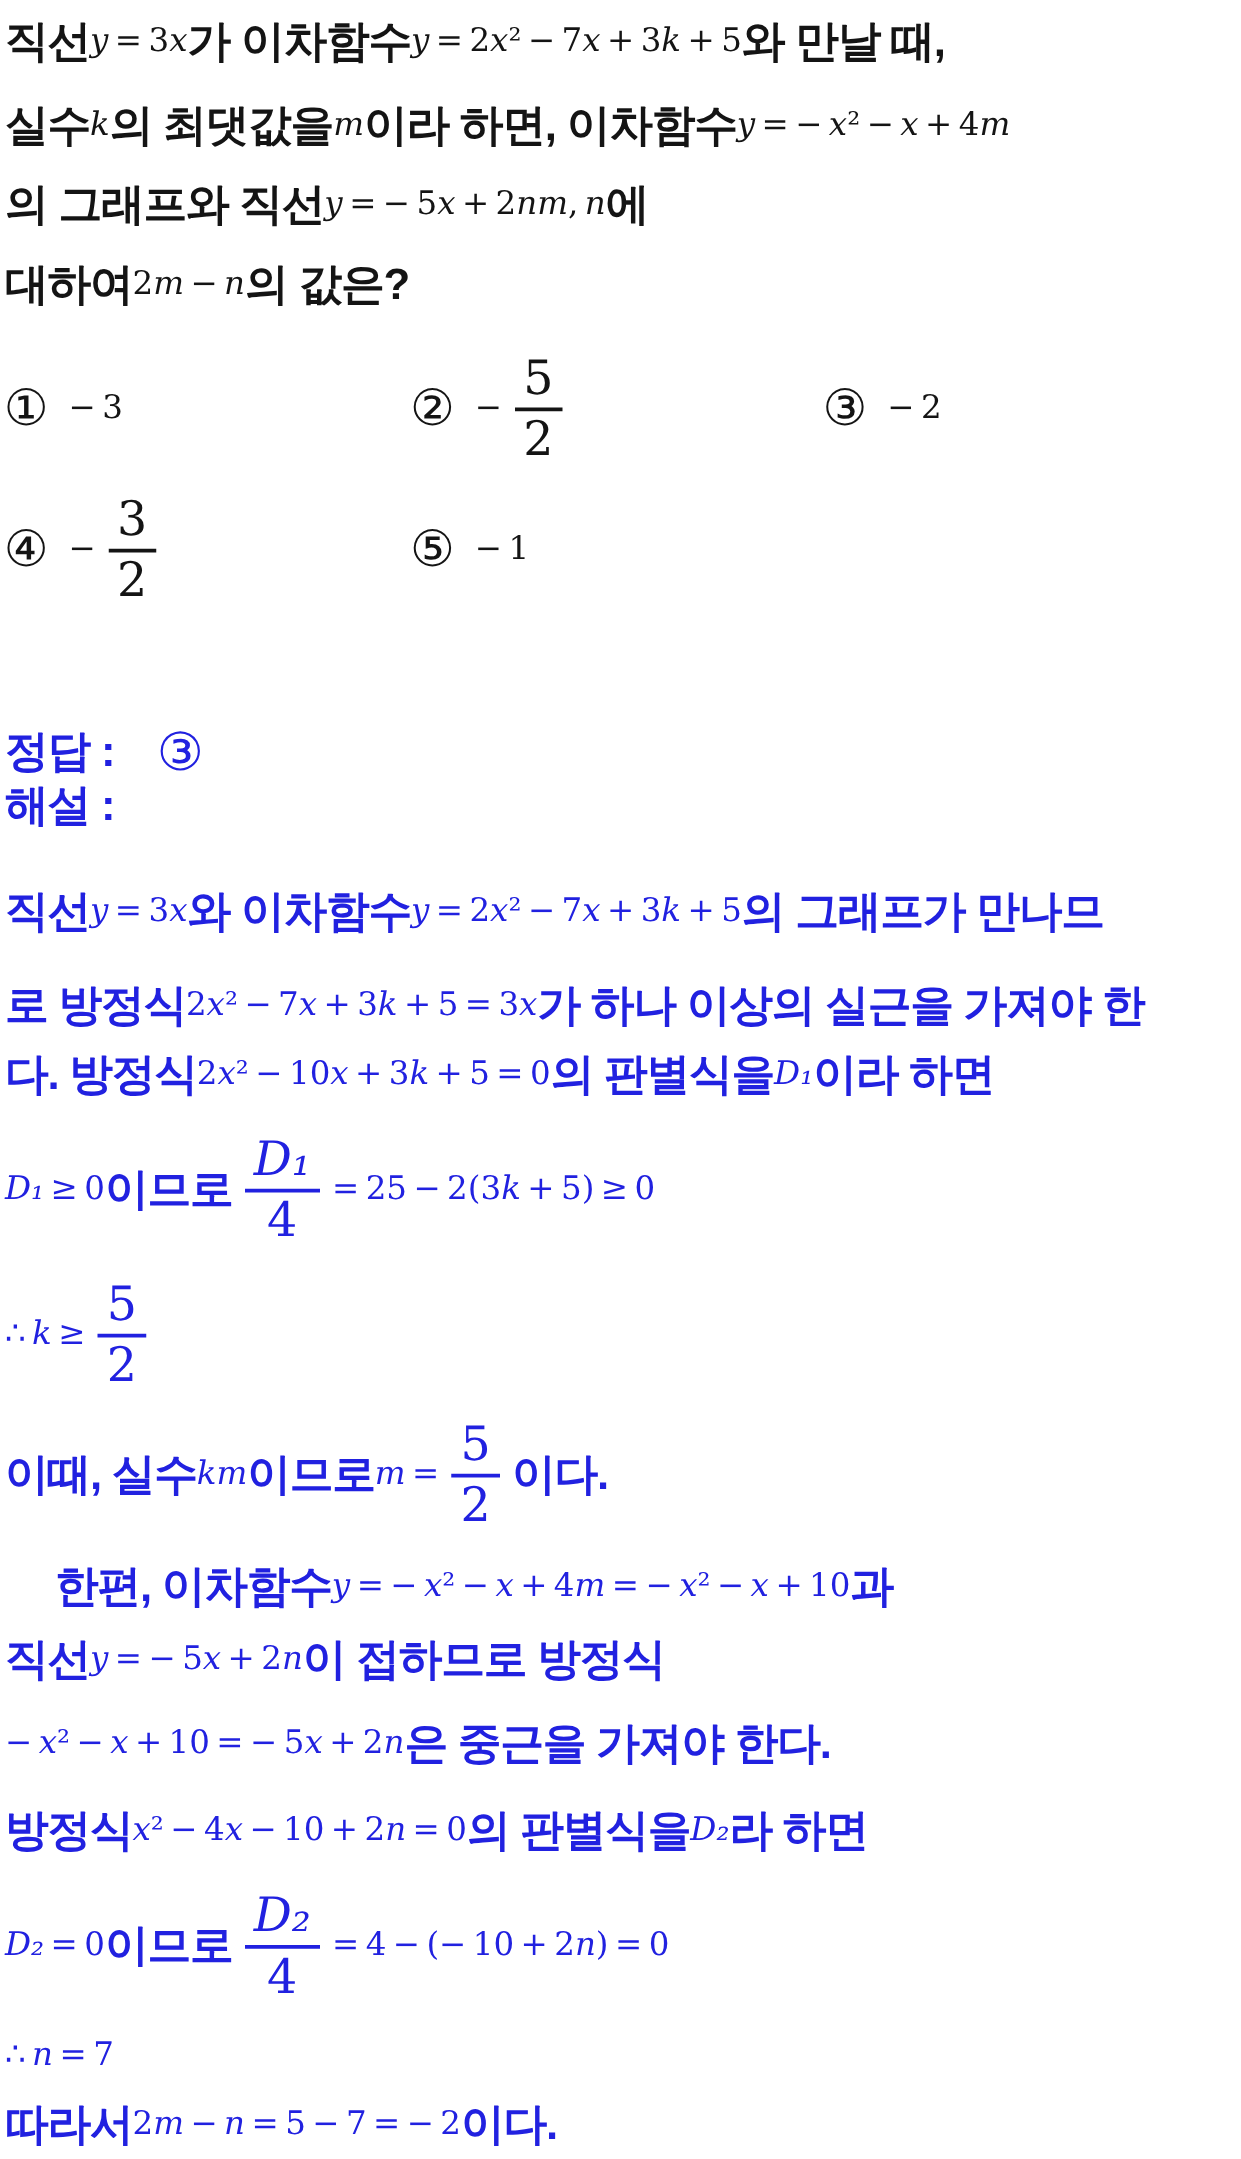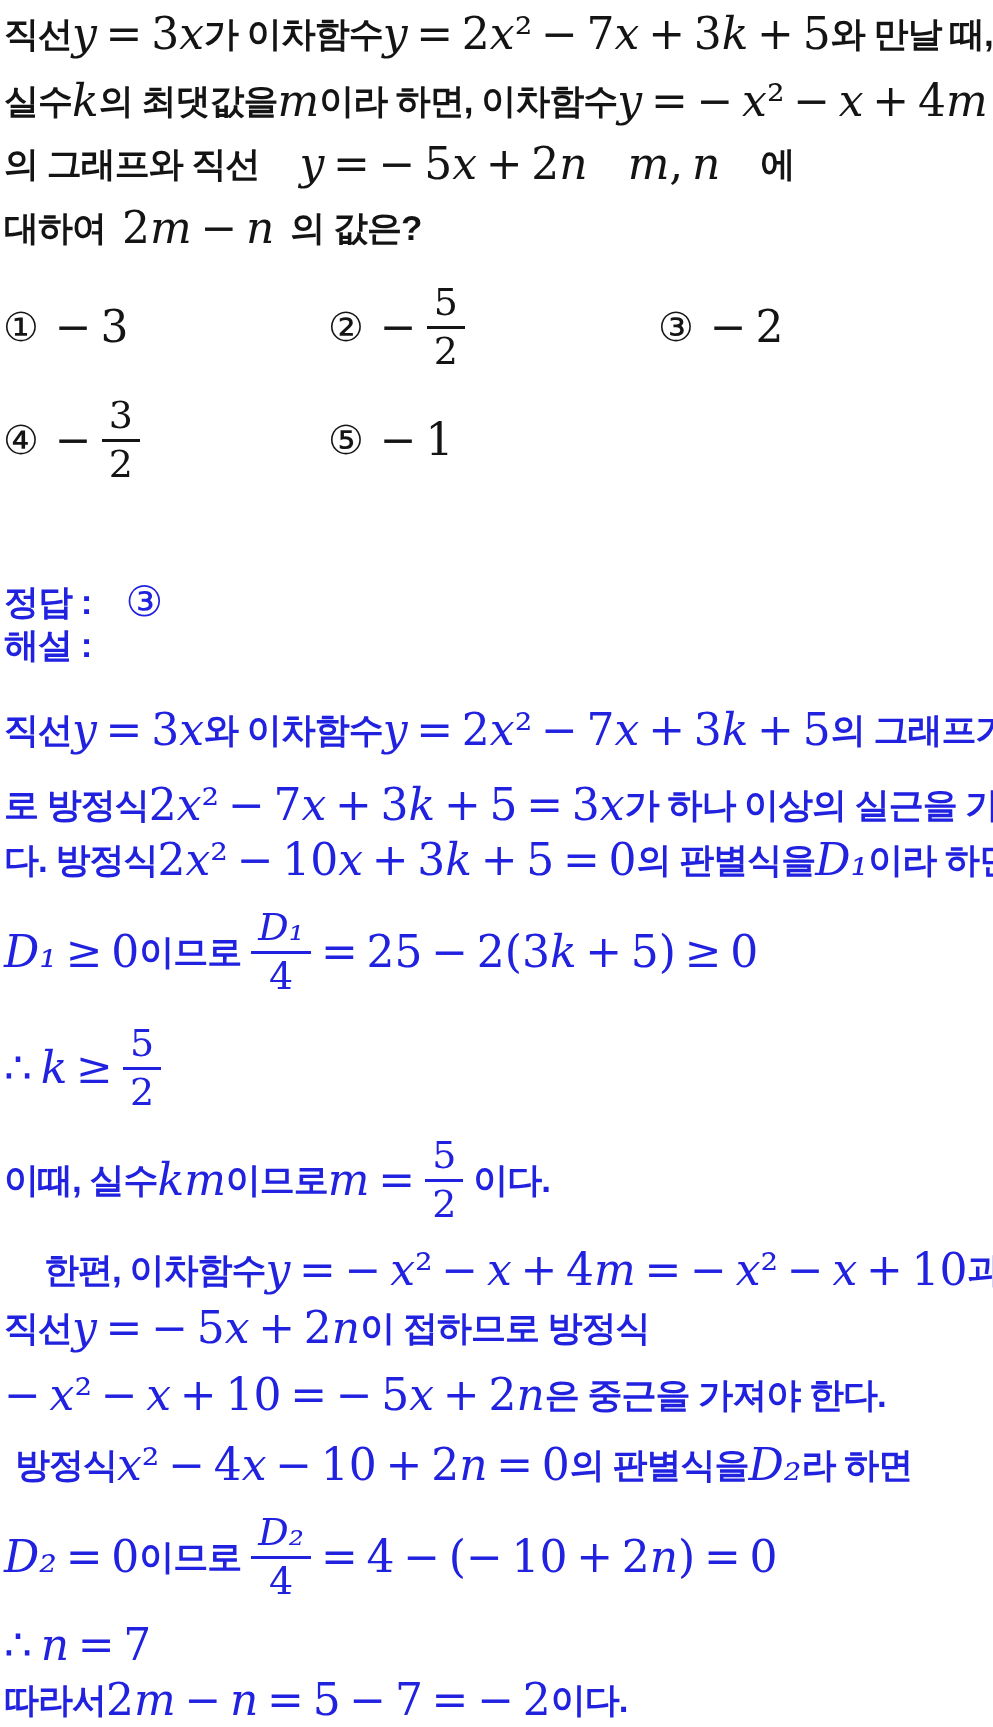--- a/index.html
+++ b/index.html
@@ -4,48 +4,48 @@
 <style>
   *{margin:0;padding:0;box-sizing:border-box;}
   html,body{width:993px;height:1727px;}
   body{background:#ffffff;position:relative;overflow:hidden;
        font-family:"Liberation Sans",sans-serif;}
   .page{position:absolute;inset:0;padding-left:14px;}
   .line{position:absolute;left:4px;display:flex;align-items:center;
         white-space:nowrap;height:58px;}
   .kr{font-family:"Liberation Sans",sans-serif;font-weight:bold;
       font-size:35px;letter-spacing:-1px;line-height:1.15;}
-  .math{font-family:"DejaVu Serif",serif;font-size:44px;line-height:1.15;
+  .math{font-family:"DejaVu Serif",serif;font-size:26px;line-height:1.15;
         word-spacing:-0.12em;}
   .math i{font-style:italic;}
   .frac{display:inline-flex;flex-direction:column;align-items:center;
         font-family:"DejaVu Serif",serif;font-size:38px;line-height:1.05;
         margin:0 10px;text-align:center;}
   .frac .fnum{padding:0 7px 3px;border-bottom:3px solid currentColor;}
   .frac .fden{padding:3px 7px 0;}
   .problem-color{color:#141414;}
   .solution-color{color:#2121e0;}
   .marker{font-family:"DejaVu Sans",sans-serif;font-size:40px;
           margin-right:16px;line-height:1;}
   .cval{display:inline-flex;align-items:center;}
   .choice{position:absolute;display:flex;align-items:center;height:100px;}
   
-  .q0{top:5px;}.q1{top:72px;}.q2{top:135px;gap:40px;}.q3{top:199px;gap:16px;}
+  .q0{top:5px;}.q1{top:72px;}.q2{top:135px;}.q3{top:199px;}
   
   .c0{left:3px;top:277px;}.c1{left:328px;top:277px;}.c2{left:658px;top:277px;}
   .c3{left:3px;top:390px;}.c4{left:328px;top:390px;}
   
   .ans{top:573px;justify-content:flex-end;}.expl{top:616px;}
   .ansval{margin-left:34px;font-size:42px;}
   
   .l0{top:701px;}.l1{top:776px;}.l2{top:831px;}
   .l3{top:902px;height:100px;}
   .l4{top:1018px;height:100px;}
   .l5{top:1130px;height:100px;justify-content:space-between;}
-  .l6{top:1241px;margin-left:40px;}.l7{top:1299px;}.l8{top:1366px;}.l9{top:1436px;margin-left:11px;}
+  .l6{top:1241px;margin-left:40px;}.l7{top:1299px;}.l8{top:1366px;}.l9{top:1436px;}
   .l10{top:1507px;height:100px;}
   .l11{top:1616px;}.l12{top:1671px;}
 </style>
 </head>
 <body>
 
 <div class="page">
 
   <section class="problem-color">
     <div class="line q0">

